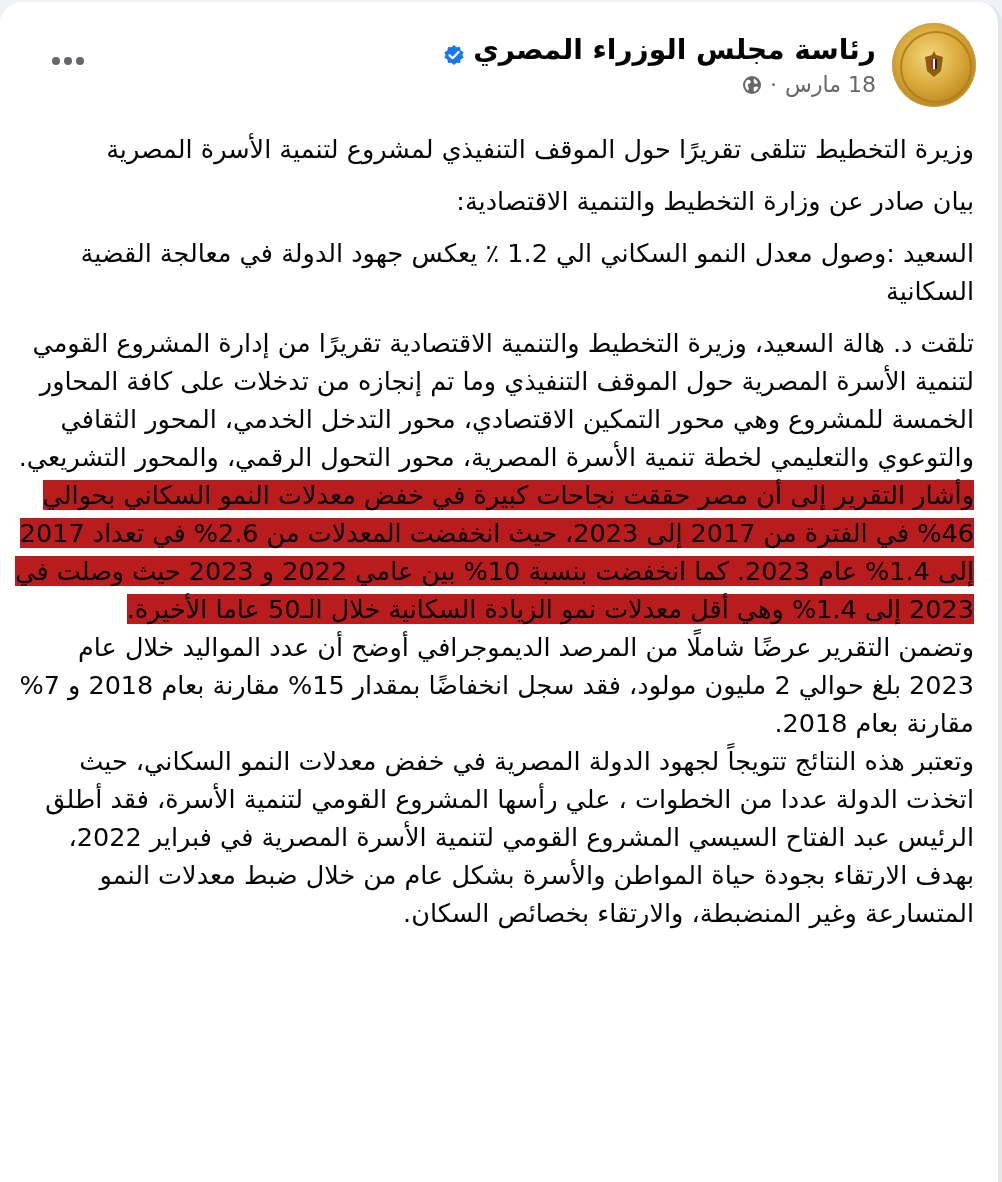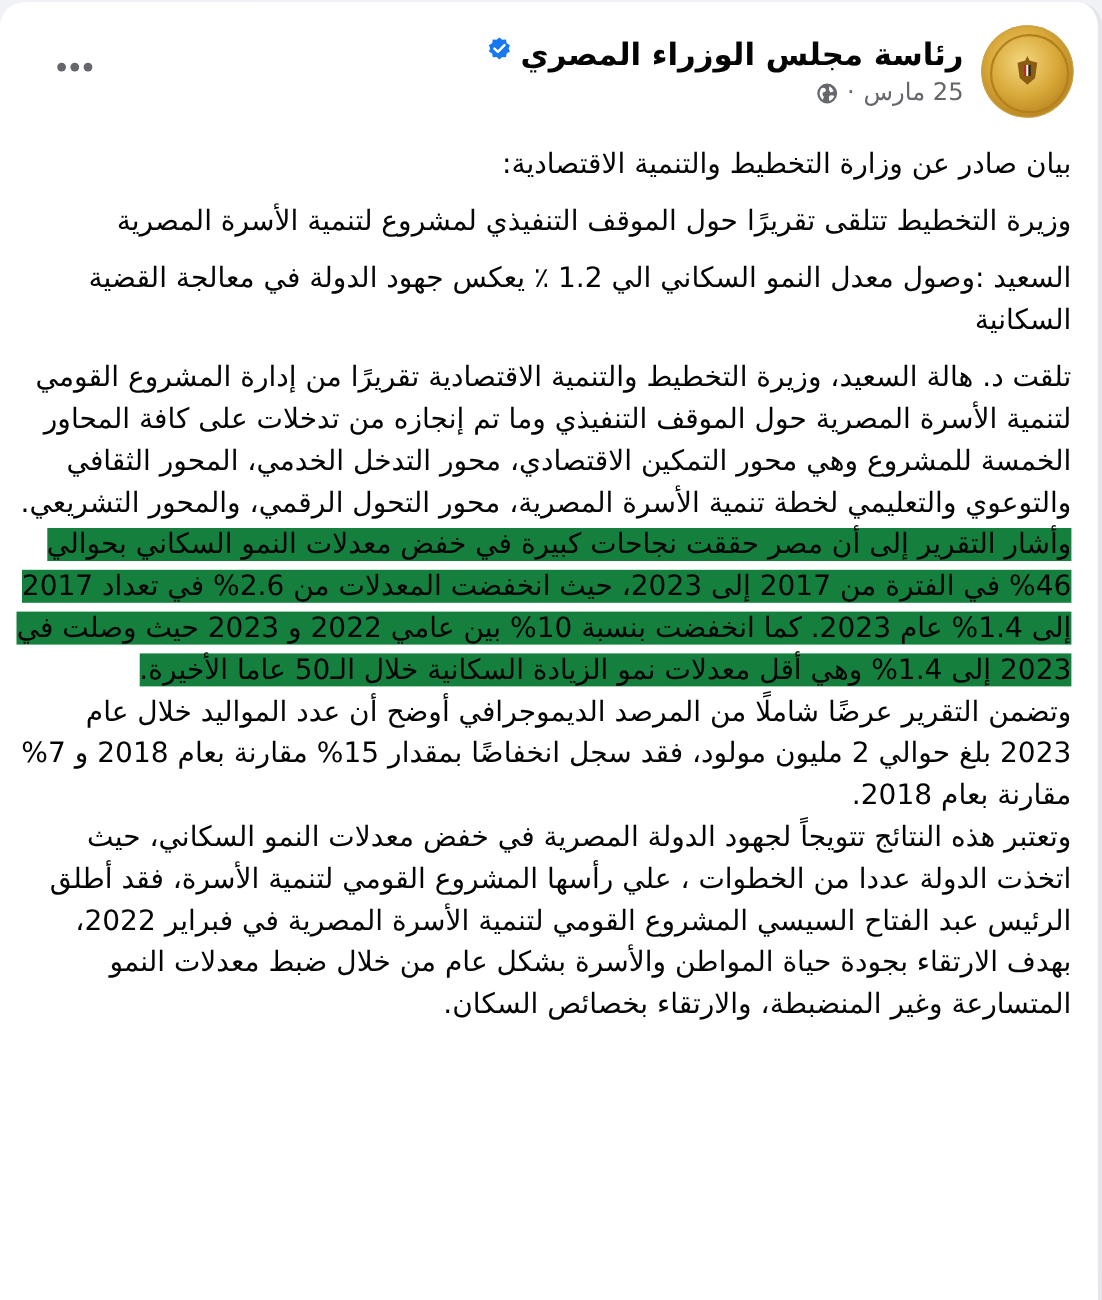--- a/index.html
+++ b/index.html
@@ -24,40 +24,40 @@
     position:relative; box-shadow:0 0 0 1px #c8a24a inset;
   }
   .avatar .ring {
     position:absolute; left:8px; top:8px; width:68px; height:68px;
     border-radius:50%; border:2px solid #b2801c;
   }
   .avatar .eagle {
     position:absolute; left:31px; top:26px; width:22px; height:30px;
   }
   .meta { margin-right:16px; direction:rtl; text-align:right; }
-  .name-row { display:flex; flex-direction:row; align-items:flex-start; gap:8px; }
+  .name-row { display:flex; flex-direction:row; align-items:flex-end; gap:8px; }
   .page-name { font-size:28px; font-weight:bold; color:#050505; }
   .verified { width:22px; height:22px; }
   .sub-row { display:flex; align-items:center; gap:8px; margin-top:6px; color:#65676b; font-size:22px; }
   .globe { width:20px; height:20px; }
   .more {
     position:absolute; left:52px; top:52px; width:34px; height:14px;
     display:flex; gap:4px; align-items:center; cursor:pointer;
   }
   .more span { width:8px; height:8px; border-radius:50%; background:#65676b; display:block; }
 
   .body {
     position:absolute; right:24px; top:128px; width:960px;
     direction:rtl; text-align:right;
     font-size:25.5px; line-height:38px; color:#050505;
   }
   .body p { margin:0; }
   .gap { margin-bottom:14px !important; }
   .hl {
-    background:#15803d;
+    background:#b91c1c;
     box-decoration-break:clone; -webkit-box-decoration-break:clone;
   }
 </style>
 </head>
 <body>
 
 <div class="card">
 
   <div class="more">
     <span></span>
@@ -77,34 +77,34 @@
     </div>
     <div class="meta">
       <div class="name-row">
         <span class="page-name">رئاسة مجلس الوزراء المصري</span>
         <svg class="verified" viewBox="0 0 22 22">
           <path d="M11 1 L13.6 3.2 L17 3 L17.6 6.4 L20.6 8.2 L19.4 11 L20.6 13.8 L17.6 15.6 L17 19 L13.6 18.8 L11 21 L8.4 18.8 L5 19 L4.4 15.6 L1.4 13.8 L2.6 11 L1.4 8.2 L4.4 6.4 L5 3 L8.4 3.2 Z" fill="#1877f2"></path>
           <path d="M6.5 11.2 L9.6 14.2 L15.6 8" stroke="#ffffff" stroke-width="2.2" fill="none" stroke-linecap="round" stroke-linejoin="round"></path>
         </svg>
       </div>
       <div class="sub-row">
-        <span>25 مارس</span>
+        <span>18 مارس</span>
         <span>·</span>
         <svg class="globe" viewBox="0 0 20 20">
           <circle cx="10" cy="10" r="9" fill="#65676b"></circle>
           <path d="M5 5 Q8 4 9 7 Q8 9 6 9 Q5 11 7 13 L6 16 Q3 13 3 10 Q3 7 5 5 Z" fill="#ffffff"></path>
           <path d="M12 3.5 Q15 5 16 8 L13 9 Q11 7 12 3.5 Z" fill="#ffffff"></path>
           <path d="M12 12 Q15 11 16.5 12.5 Q15 16 12 17 Q11 14 12 12 Z" fill="#ffffff"></path>
         </svg>
       </div>
     </div>
   </div>
 
   <div class="body">
+    <p class="gap">وزيرة التخطيط تتلقى تقريرًا حول الموقف التنفيذي لمشروع لتنمية الأسرة المصرية</p>
     <p class="gap">بيان صادر عن وزارة التخطيط والتنمية الاقتصادية:</p>
-    <p class="gap">وزيرة التخطيط تتلقى تقريرًا حول الموقف التنفيذي لمشروع لتنمية الأسرة المصرية</p>
     <p class="gap">السعيد :وصول معدل النمو السكاني الي 1.2 ٪ يعكس جهود الدولة في معالجة القضية السكانية</p>
     <p>تلقت د. هالة السعيد، وزيرة التخطيط والتنمية الاقتصادية تقريرًا من إدارة المشروع القومي لتنمية الأسرة المصرية حول الموقف التنفيذي وما تم إنجازه من تدخلات على كافة المحاور الخمسة للمشروع وهي محور التمكين الاقتصادي، محور التدخل الخدمي، المحور الثقافي والتوعوي والتعليمي لخطة تنمية الأسرة المصرية، محور التحول الرقمي، والمحور التشريعي.</p>
     <p><span class="hl">وأشار التقرير إلى أن مصر حققت  نجاحات كبيرة في خفض معدلات النمو السكاني بحوالي 46% في الفترة من 2017 إلى 2023، حيث انخفضت المعدلات من 2.6% في تعداد 2017 إلى 1.4% عام 2023. كما انخفضت بنسبة 10% بين عامي 2022 و 2023 حيث وصلت في 2023 إلى 1.4% وهي أقل معدلات نمو الزيادة السكانية خلال الـ50 عاما الأخيرة.</span></p>
     <p>وتضمن التقرير عرضًا شاملًا من المرصد الديموجرافي أوضح أن عدد المواليد خلال عام 2023 بلغ حوالي 2 مليون مولود، فقد سجل انخفاضًا بمقدار 15% مقارنة بعام 2018 و 7% مقارنة بعام 2018.</p>
     <p>وتعتبر هذه النتائج تتويجاً لجهود الدولة المصرية في خفض معدلات النمو السكاني، حيث اتخذت الدولة عددا من الخطوات ، علي رأسها  المشروع القومي لتنمية الأسرة، فقد أطلق الرئيس عبد الفتاح السيسي المشروع القومي لتنمية الأسرة المصرية في فبراير 2022، بهدف الارتقاء بجودة حياة المواطن والأسرة بشكل عام من خلال ضبط معدلات النمو المتسارعة وغير المنضبطة، والارتقاء بخصائص السكان.</p>
   </div>
 </div>
 
 </body></html>

